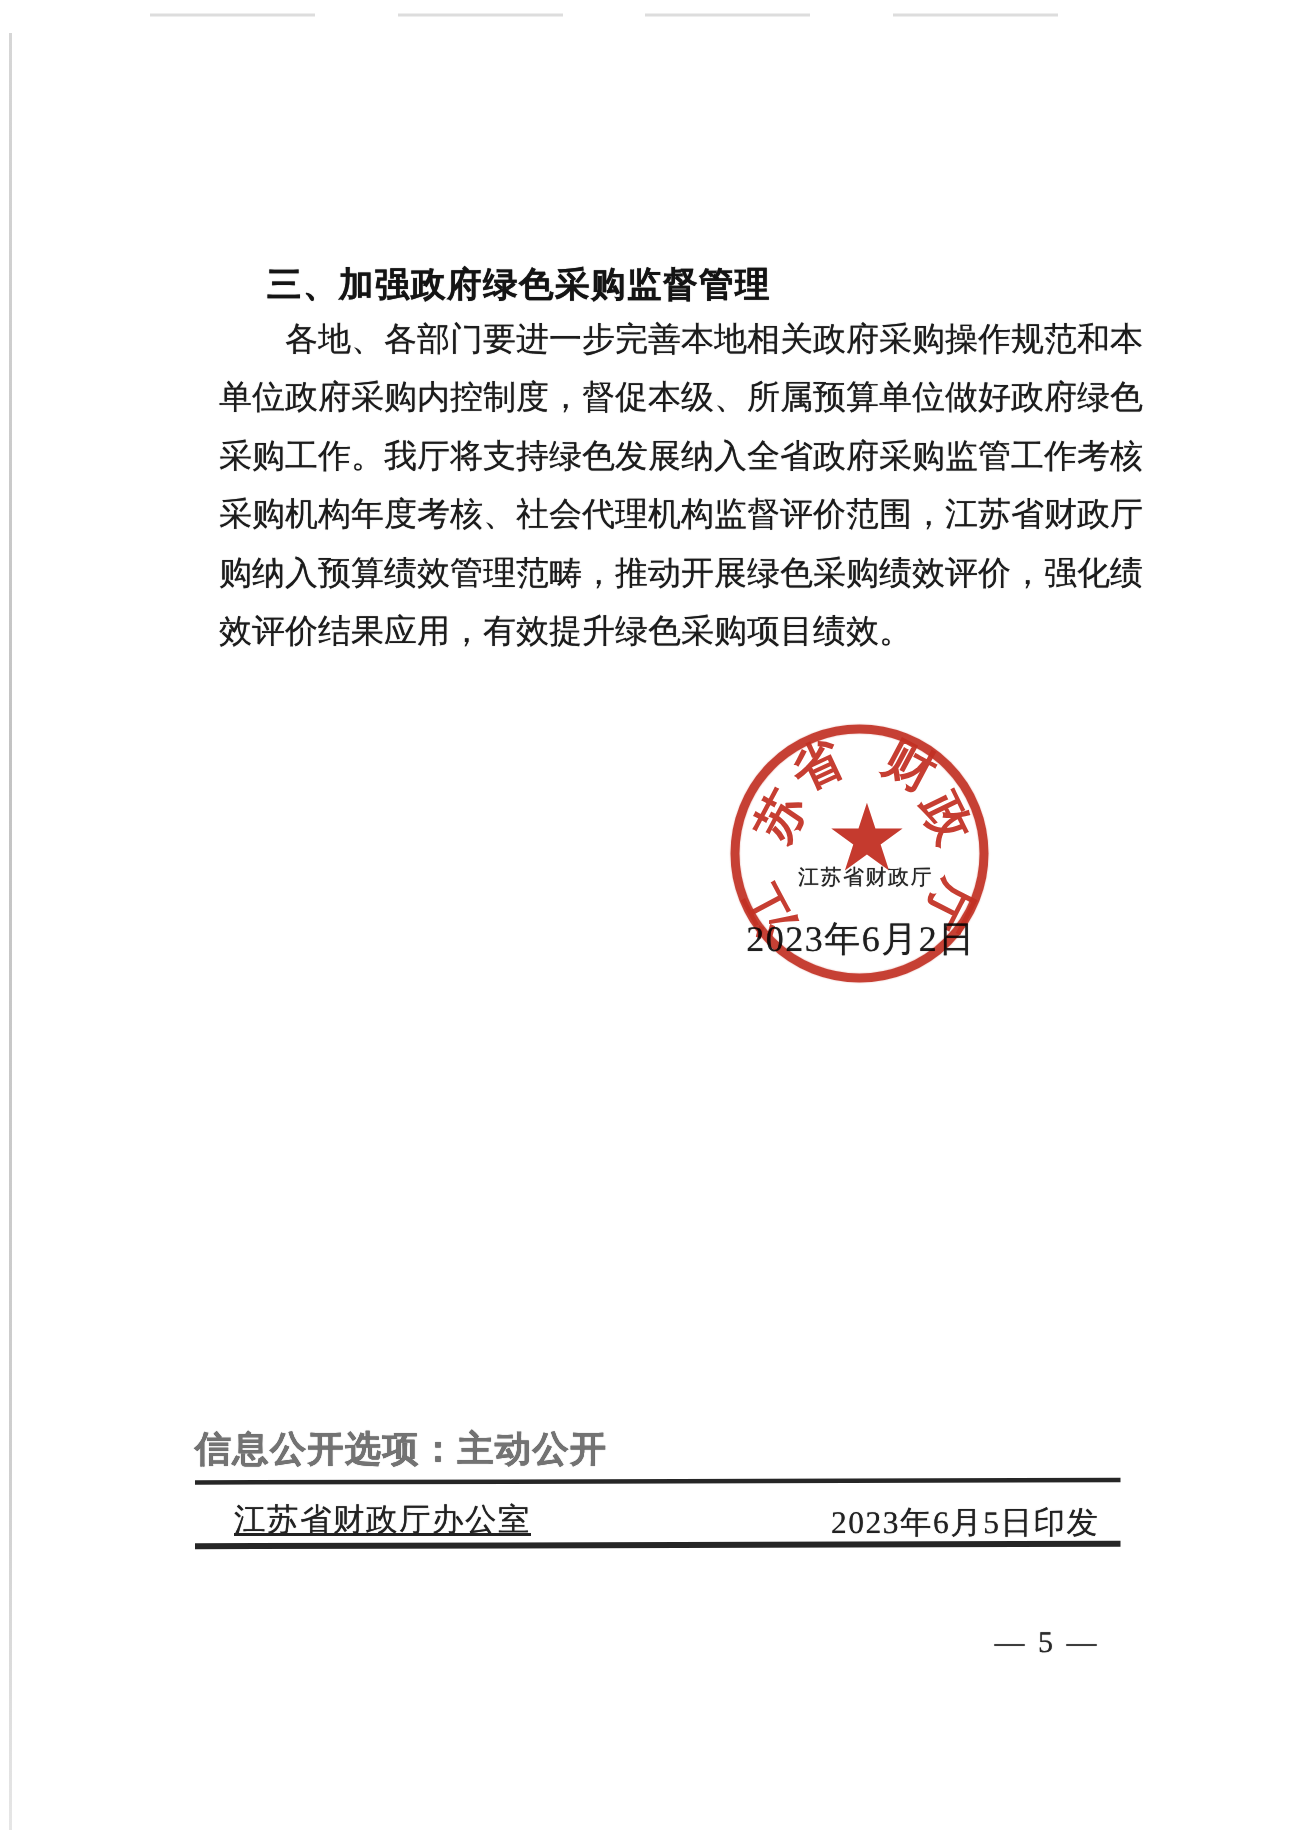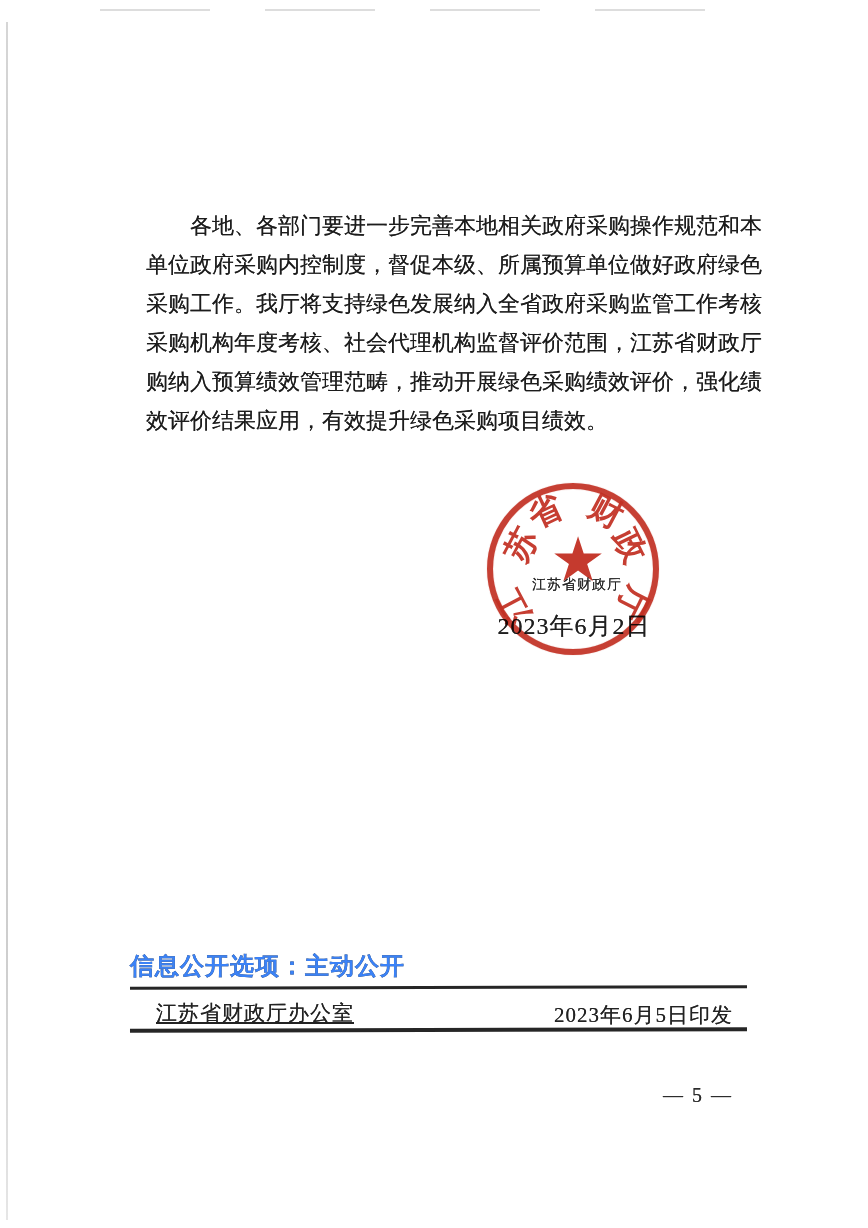--- a/index.html
+++ b/index.html
@@ -101,21 +101,21 @@
     mix-blend-mode: multiply;
     text-shadow: 0 0 0.5px #444;
   }
 
   
   .disclosure {
     position: absolute; left: 130px; top: 950px;
     font-family: "Liberation Sans", sans-serif;
     font-weight: bold;
     font-size: 24px; letter-spacing: 1px;
-    color: #3b82f6;
+    color: #737373;
     text-shadow: 0 0 0.5px #333;
   }
   .rule { position: absolute; left: 130px; width: 617px; background: #262626; }
   .rule-top { top: 986px; height: 3px; transform: rotate(-0.15deg); }
   .rule-bottom { top: 1028px; height: 4px; transform: rotate(-0.15deg); }
   .issuer-row-office {
     position: absolute; left: 156px; top: 999px;
     font-size: 21px; letter-spacing: 1px; color: #222;
     text-shadow: 0 0 0.5px #444;
     text-decoration: underline;
@@ -134,20 +134,21 @@
   }
 </style>
 </head>
 <body>
 
 <div class="page">
 
   <div class="scan-edge-left"></div>
   <div class="scan-edge-top"></div>
 
+  <h2 class="section-heading">三、加强政府绿色采购监督管理</h2>
 
   <div class="body-block">
     <div class="body-line just indent">各地、各部门要进一步完善本地相关政府采购操作规范和本</div>
     <div class="body-line just">单位政府采购内控制度，督促本级、所属预算单位做好政府绿色</div>
     <div class="body-line just">采购工作。我厅将支持绿色发展纳入全省政府采购监管工作考核</div>
     <div class="body-line just">采购机构年度考核、社会代理机构监督评价范围，江苏省财政厅</div>
     <div class="body-line just">购纳入预算绩效管理范畴，推动开展绿色采购绩效评价，强化绩</div>
     <div class="body-line">效评价结果应用，有效提升绿色采购项目绩效。</div>
   </div>
 

